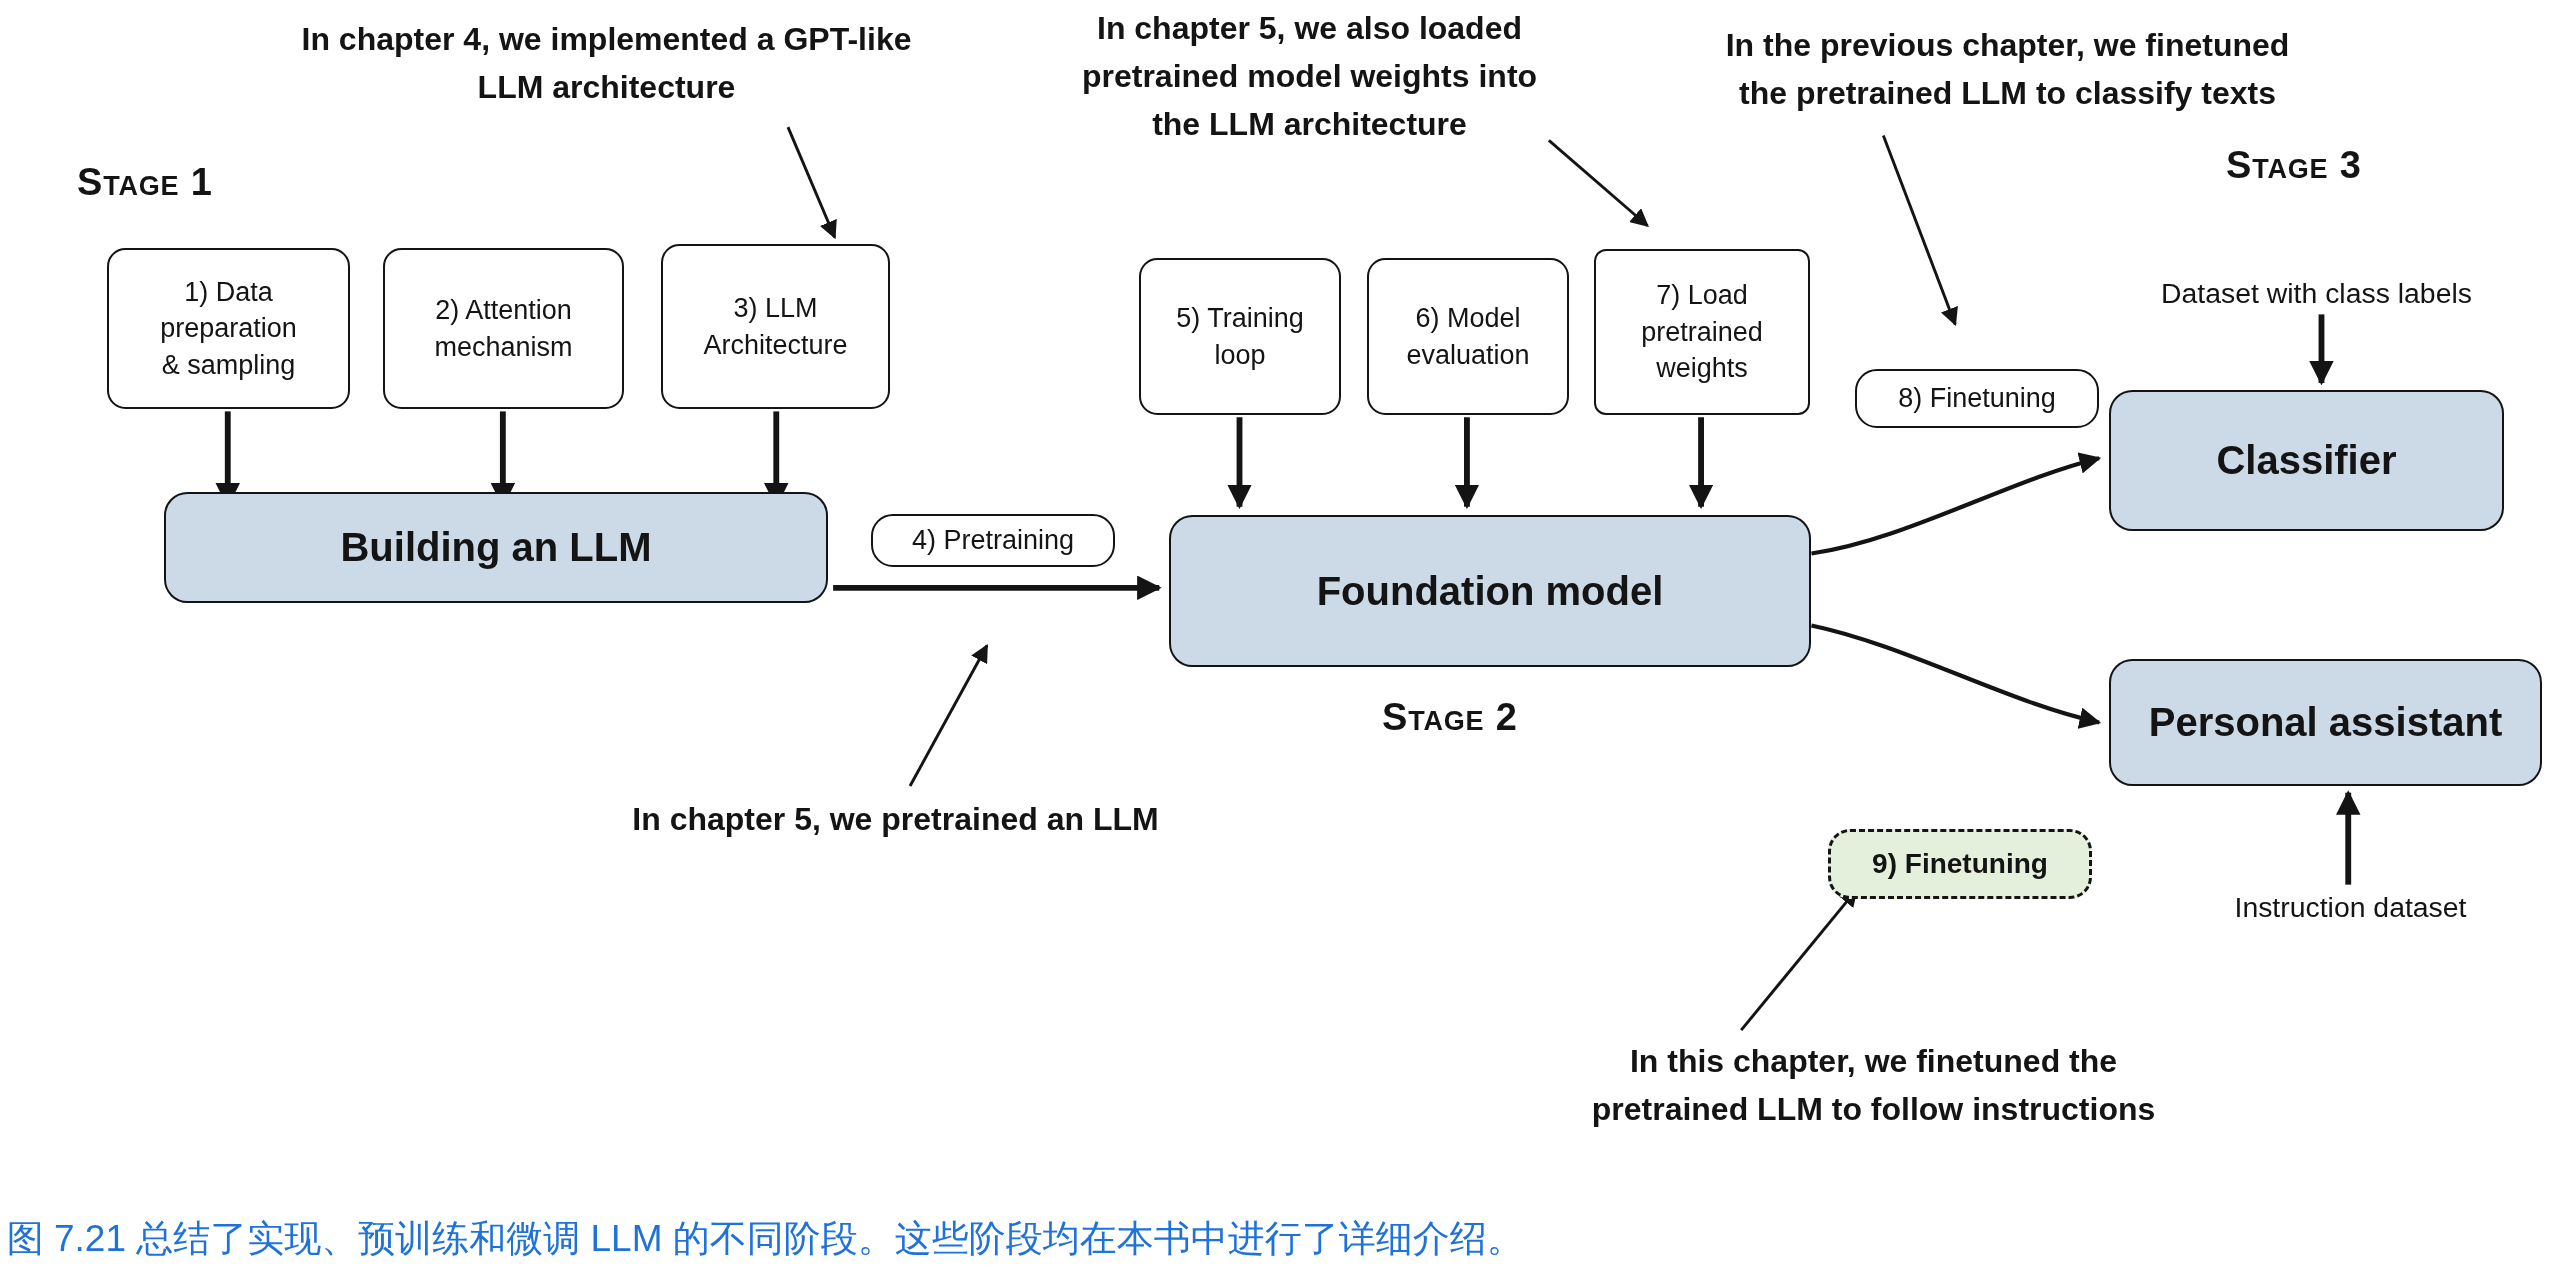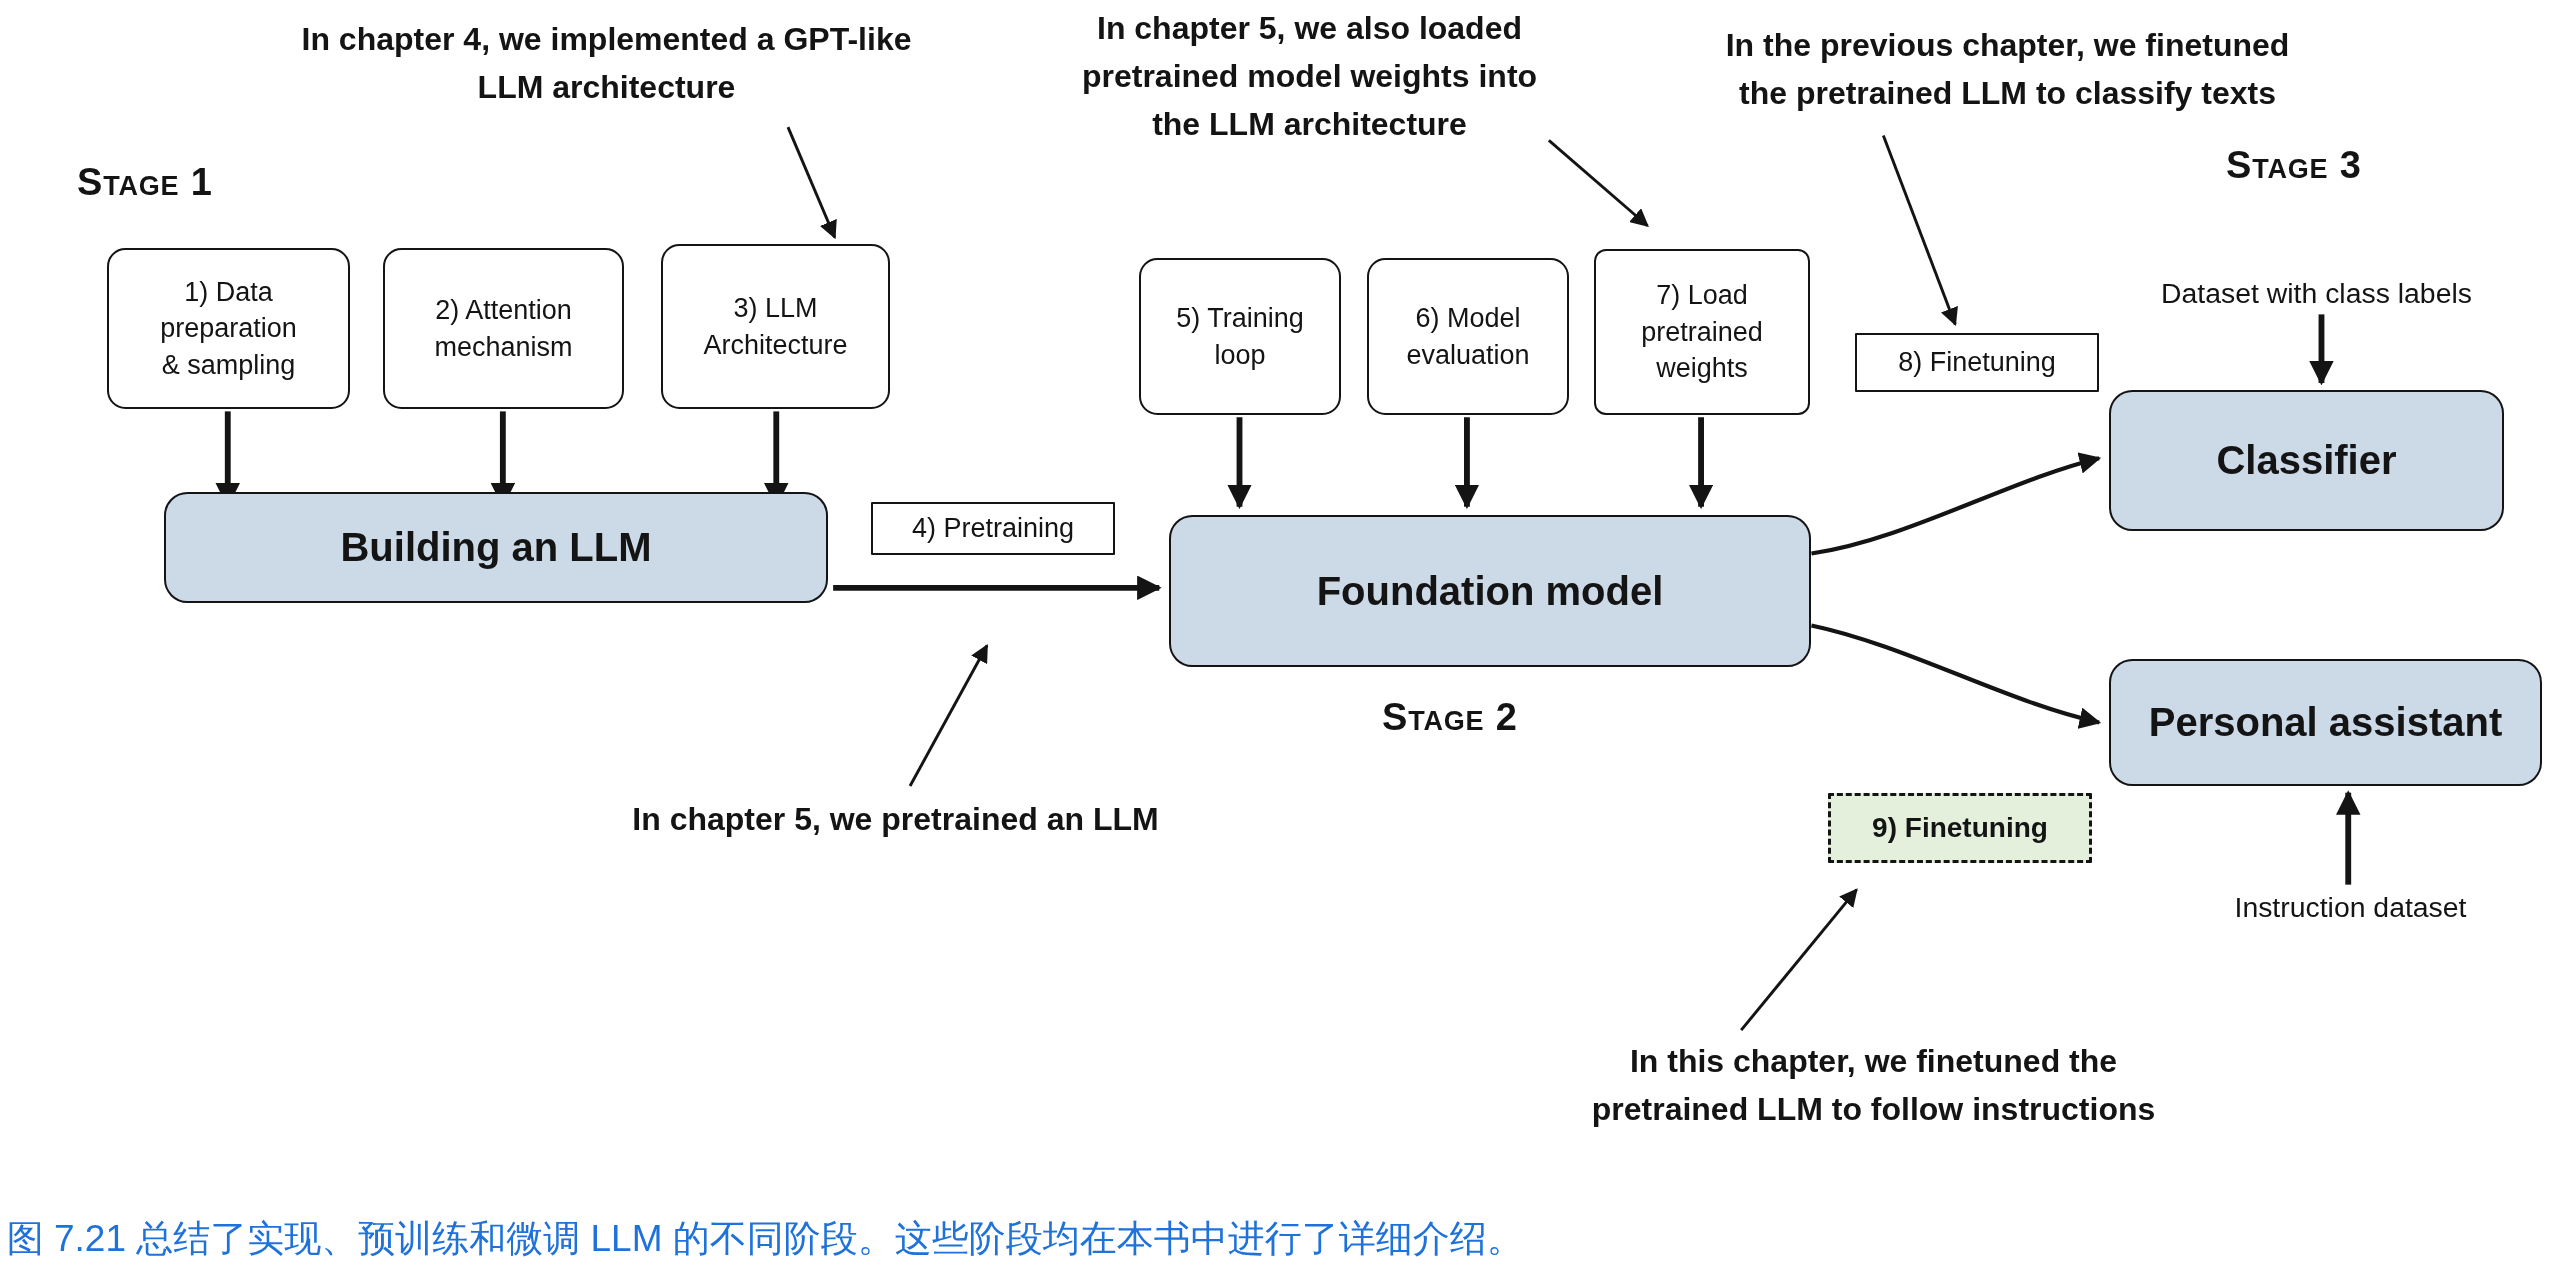--- a/index.html
+++ b/index.html
@@ -17,21 +17,21 @@
   .step{
     position:absolute;z-index:2;
     background:#ffffff;
     border:2.9px solid var(--line-black);
     border-radius:18.4px;
     display:flex;align-items:center;justify-content:center;
     text-align:center;
     font-size:27px;line-height:1.35;
     box-sizing:border-box;
   }
-  .step.pill{border-radius:1px;}
+  .step.pill{border-radius:22px;margin-top:36px;}
   .step.dashed{
     border:3.3px dashed var(--line-black);
     background:var(--green-fill);
     font-weight:bold;
     font-size:28px;
   }
   .bigbox{
     position:absolute;z-index:2;
     background:var(--node-blue);
     border:2.9px solid var(--line-black);
@@ -118,21 +118,21 @@
 
   <div class="step pre" style="left:107px;top:248px;width:243px;height:161px;">1) Data
 preparation
 &amp; sampling</div>
   <div class="step pre" style="left:383px;top:248px;width:241px;height:161px;">2) Attention
 mechanism</div>
   <div class="step pre" style="left:661px;top:244px;width:229px;height:165px;">3) LLM
 Architecture</div>
 
   <div class="bigbox" style="left:164px;top:492px;width:664px;height:111px;">Building an LLM</div>
-  <div class="step pill" style="left:871px;top:502px;width:244px;height:53px;">4) Pretraining</div>
+  <div class="step pill" style="left:871px;top:478px;width:244px;height:53px;">4) Pretraining</div>
   <div class="bigbox" style="left:1169px;top:515px;width:642px;height:152px;">Foundation model</div>
 
   <div class="step pre" style="left:1139px;top:258px;width:202px;height:157px;">5) Training
 loop</div>
   <div class="step pre" style="left:1367px;top:258px;width:202px;height:157px;">6) Model
 evaluation</div>
   <div class="step pre" style="left:1594px;top:249px;width:216px;height:166px;border-radius:12px;">7) Load
 pretrained
 weights</div>
 

